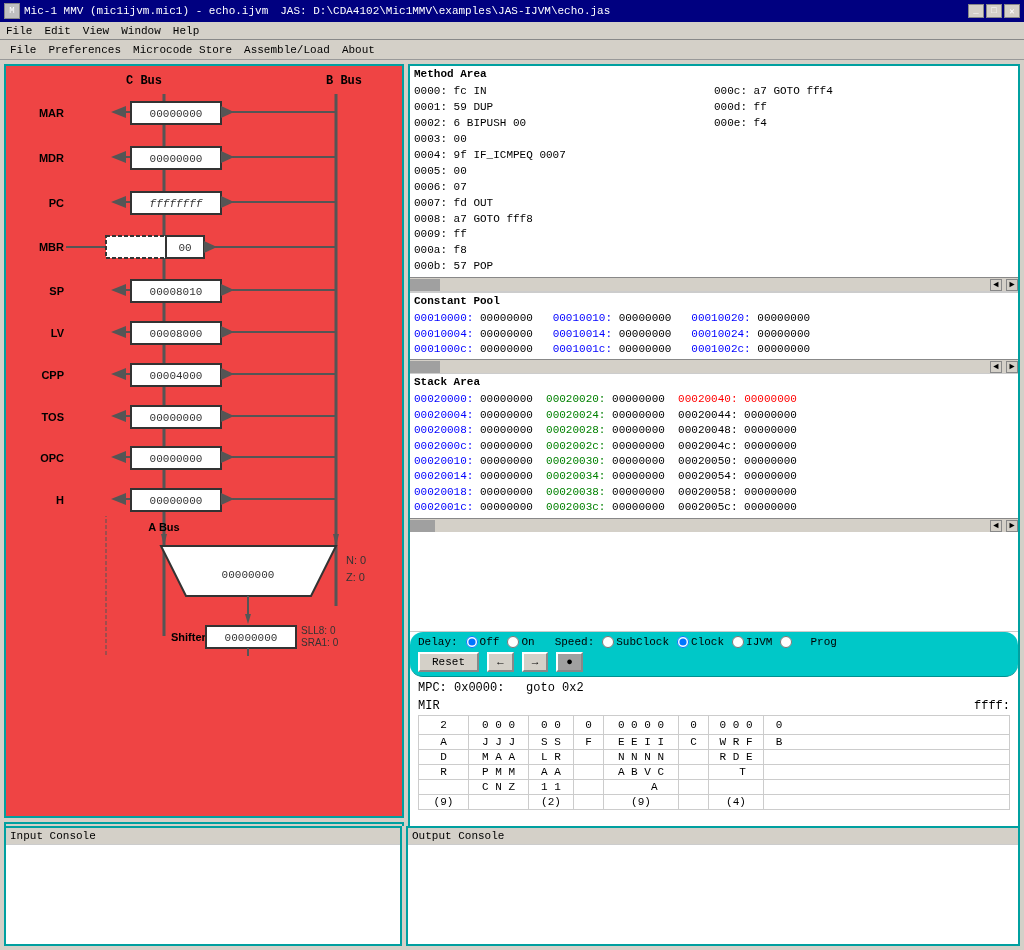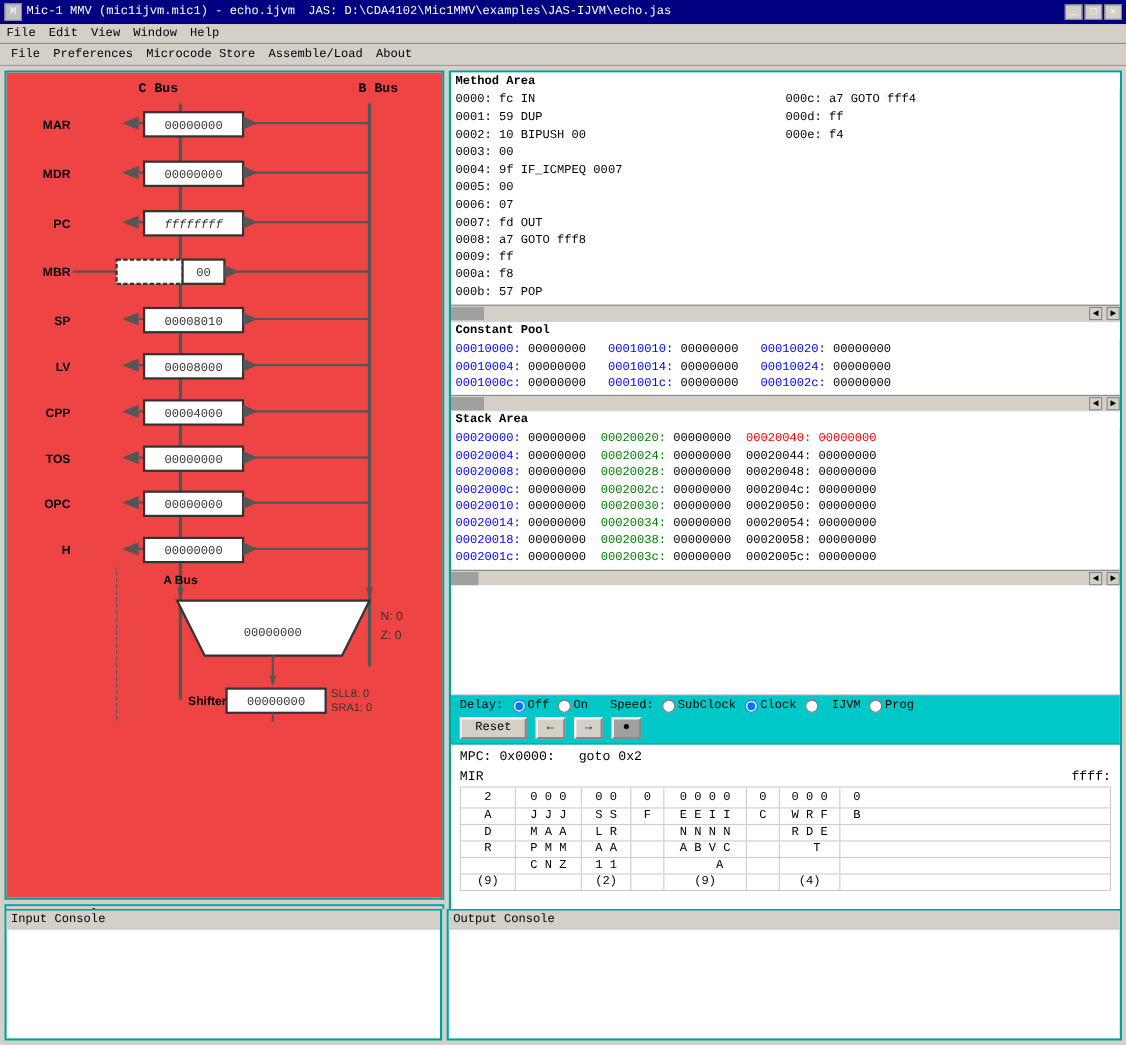--- a/index.html
+++ b/index.html
@@ -157,20 +157,21 @@
       flex: 1;
       overflow: hidden;
       border-bottom: 1px solid #ccc;
     }
 
     
     .control-panel {
       background: #00c8c8;
       padding: 4px 8px;
       border-bottom: 1px solid #009090;
+      border-radius: 13px;
     }
     .control-row1 {
       display: flex;
       align-items: center;
       gap: 8px;
       margin-bottom: 4px;
     }
     .control-row2 {
       display: flex;
       align-items: flex-start;
@@ -389,21 +390,21 @@
   </div>
 
   <div class="right-panel">
 
     <div class="method-area">
       <div class="section-title">Method Area</div>
       <div style="display:grid; grid-template-columns:1fr 1fr; padding:2px 4px;">
         <div>
           <div class="method-line">0000: fc IN</div>
           <div class="method-line">0001: 59 DUP</div>
-          <div class="method-line">0002: 10 BIPUSH 00</div>
+          <div class="method-line">0002: 6 BIPUSH 00</div>
           <div class="method-line">0003: 00</div>
           <div class="method-line">0004: 9f IF_ICMPEQ 0007</div>
           <div class="method-line">0005: 00</div>
           <div class="method-line">0006: 07</div>
           <div class="method-line">0007: fd OUT</div>
           <div class="method-line">0008: a7 GOTO fff8</div>
           <div class="method-line">0009: ff</div>
           <div class="method-line">000a: f8</div>
           <div class="method-line">000b: 57 POP</div>
         </div>
@@ -470,23 +471,23 @@
         <label style="display:flex;align-items:center;gap:2px;">
           <input type="radio" name="speed" style="">
           <span style="font-size:11px;">SubClock</span>
         </label>
         <label style="display:flex;align-items:center;gap:2px;">
           <input type="radio" name="speed" checked="" style="">
           <span style="font-size:11px;">Clock</span>
         </label>
         <label style="display:flex;align-items:center;gap:2px;">
           <input type="radio" name="speed" style="">
-          <span style="font-size:11px;margin-left:10px;">IJVM</span>
+          <span style="font-size:11px;">IJVM</span>
         </label>
-        <label style="display:flex;align-items:center;gap:2px;">
+        <label style="display:flex;align-items:center;gap:18px;">
           <input type="radio" name="speed" style="">
           <span style="font-size:11px;">Prog</span>
         </label>
       </div>
 
       <div class="control-row2">
         <button class="ctrl-btn">Reset</button>
         <button class="ctrl-btn" style="padding:2px 8px;">
           <span>←</span>
         </button>

